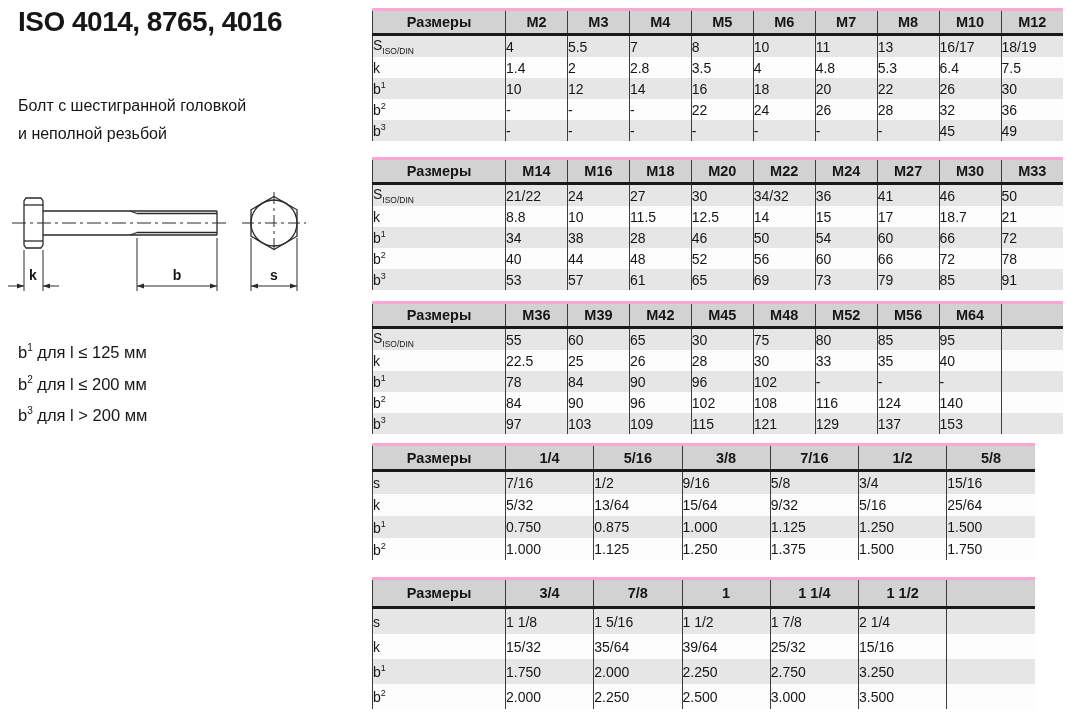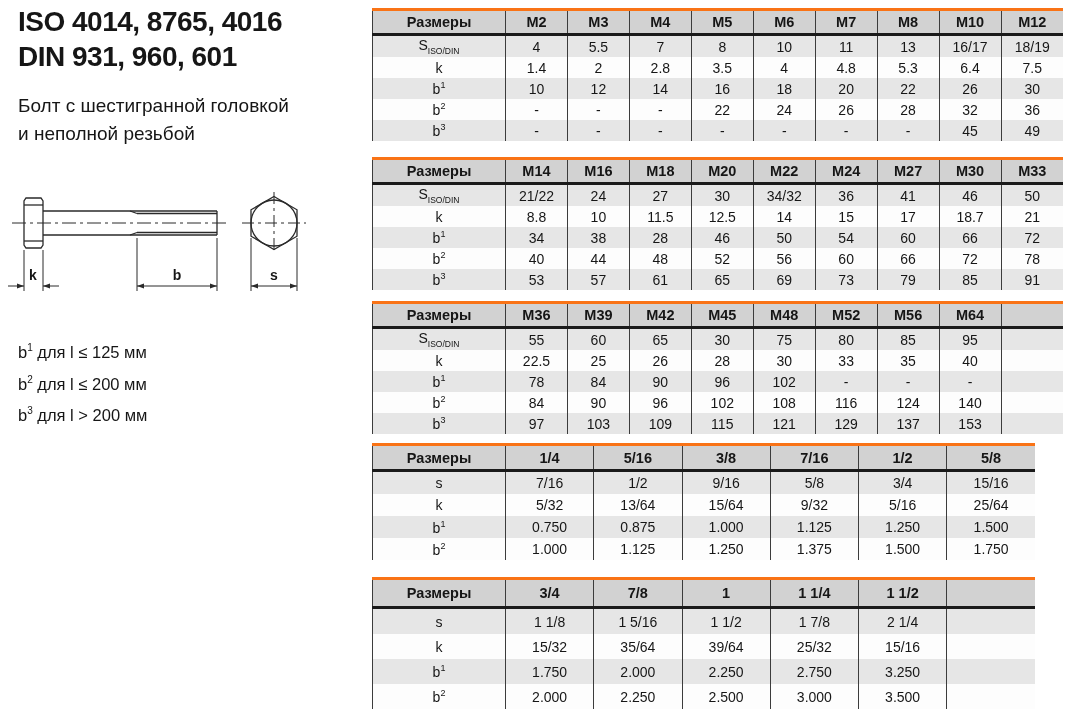--- a/index.html
+++ b/index.html
@@ -1,36 +1,36 @@
 <!DOCTYPE html>
 <html><head>
 <meta charset="utf-8">
 <style>
   html,body{margin:0;padding:0;background:#fff;}
   .page{position:relative;width:1067px;height:720px;background:#ffffff;overflow:hidden;
         font-family:"Liberation Sans", sans-serif;color:#161616;}
 
   .title{position:absolute;left:18px;top:4px;font-size:28px;font-weight:bold;
          line-height:35px;letter-spacing:-0.5px;}
-  .subtitle{position:absolute;left:18px;top:92px;font-size:19px;line-height:28px;}
+  .subtitle{position:absolute;left:18px;top:92px;font-size:16px;line-height:28px;}
 
   .drawing{position:absolute;left:4px;top:182px;}
 
   .notes{position:absolute;left:18px;top:334px;font-size:16.5px;line-height:28px;}
   .notes sup{font-size:10px;}
 
   .thost{position:absolute;}
   #t0{left:372px;top:8px;width:691px;}
   #t1{left:372px;top:157px;width:691px;}
   #t2{left:372px;top:301px;width:691px;}
   #t3{left:372px;top:443px;width:663px;}
   #t4{left:372px;top:577px;width:663px;}
 
   table.tbl{width:100%;border-collapse:collapse;table-layout:fixed;
-            border-top:3px solid #f97316;font-size:14px;text-align:center;}
+            border-top:3px solid #f9a8d4;font-size:14px;}
   table.tbl col.label-col{width:133px;}
   table.tbl th,table.tbl td{border-left:1px solid #3c3c3c;padding:0;overflow:hidden;white-space:nowrap;}
   table.tbl thead th{background:#d2d2d2;font-weight:bold;border-bottom:3px solid #1a1a1a;font-size:14.5px;}
   table.tbl tbody tr:nth-child(odd){background:#e6e6e6;}
   table.tbl tbody tr:nth-child(even){background:#fdfdfd;}
   table.tbl sub{font-size:8.5px;}
   table.tbl sup{font-size:9px;}
 
   #t0 th,#t0 td,#t1 th,#t1 td,#t2 th,#t2 td{height:21px;}
   #t0 thead th,#t1 thead th,#t2 thead th{height:22px;}
@@ -41,21 +41,20 @@
 
   svg text{font-family:"Liberation Sans", sans-serif;font-weight:bold;font-size:14px;fill:#161616;}
 </style>
 </head>
 <body>
 
 <div class="page">
 
   <div class="title">
     <div>ISO 4014, 8765, 4016</div>
-    <div>DIN 931, 960, 601</div>
   </div>
 
   <div class="subtitle">
     <div>Болт с шестигранной головкой</div>
     <div>и неполной резьбой</div>
   </div>
 
   <svg class="drawing" width="322" height="135" viewBox="0 0 322 135">
     <g stroke="#2a2a2a" stroke-width="1.3" fill="none">
 

